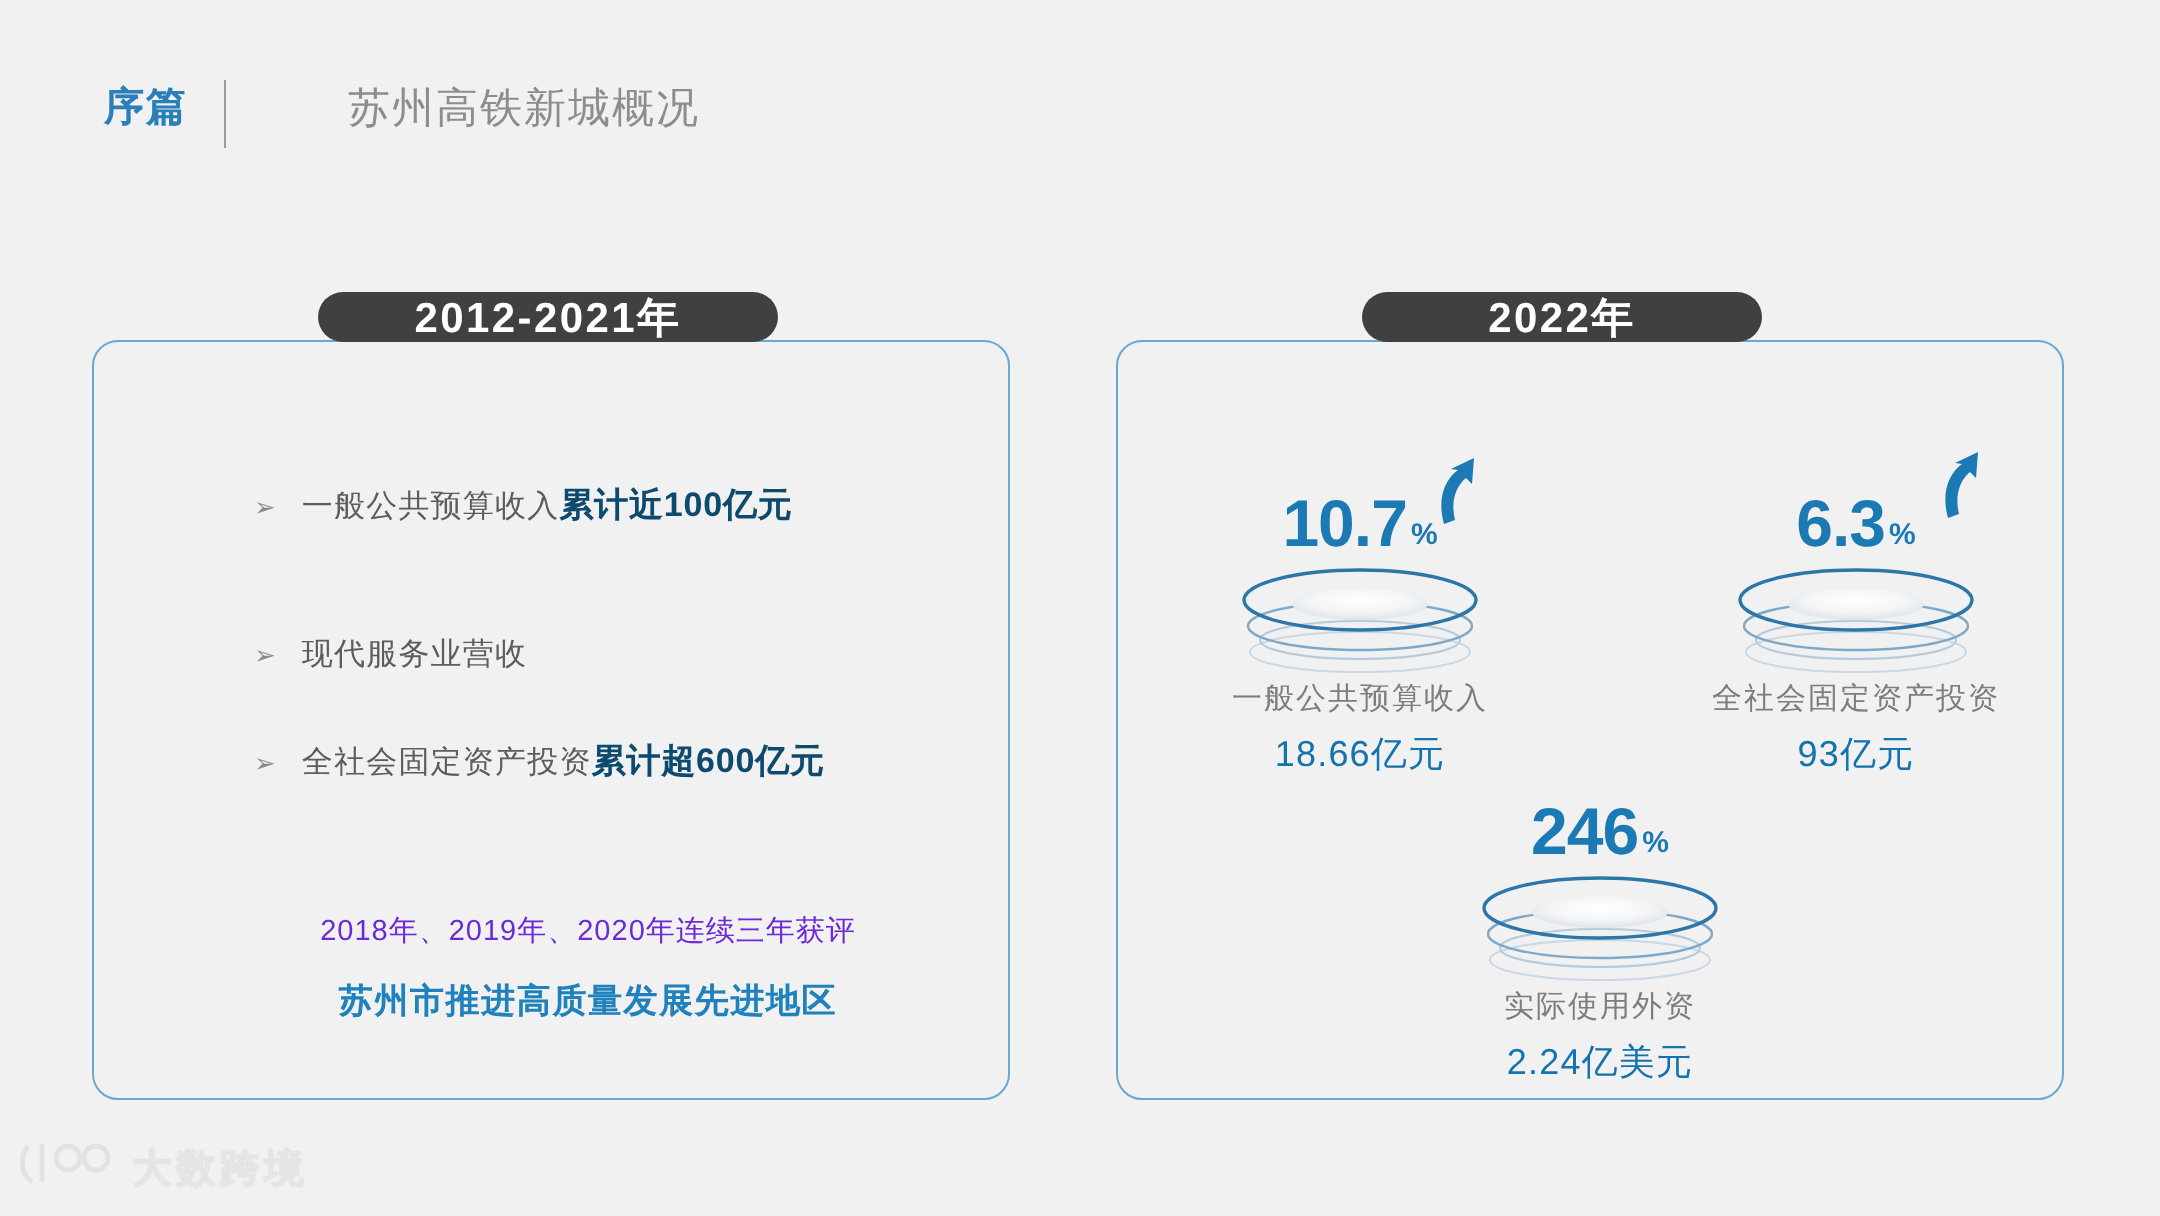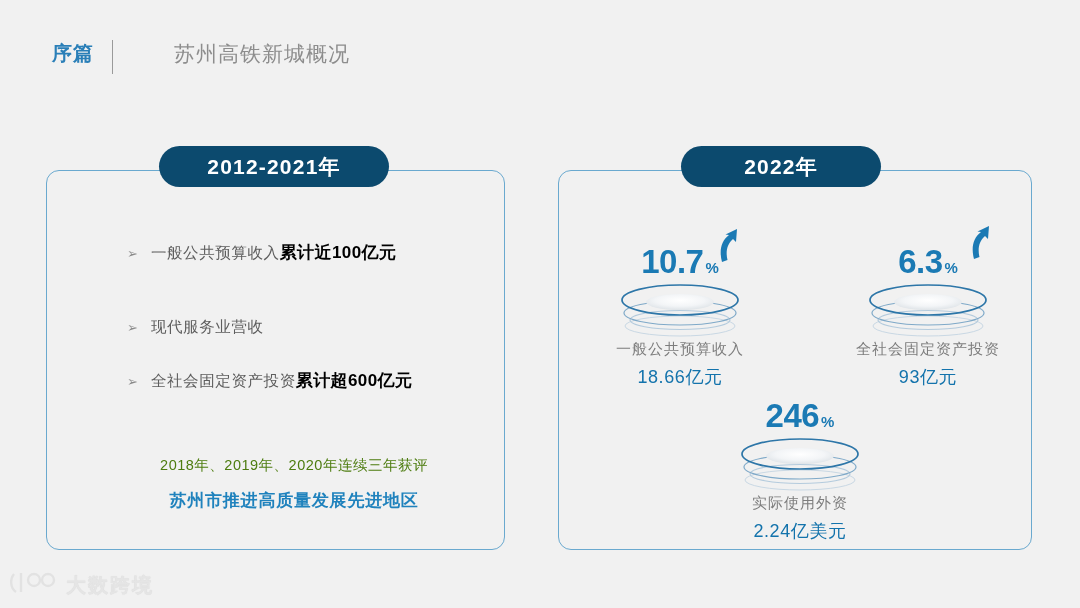--- a/index.html
+++ b/index.html
@@ -49,23 +49,23 @@
     border: 1.3px solid #6aa9cf;
     border-radius: 13px;
     background: transparent;
   }
   #card-left  { left: 46px;  top: 170px; width: 459px; height: 380px; }
   #card-right { left: 558px; top: 170px; width: 474px; height: 380px; padding-left: 28px; }
 
   .card-pill {
     position: absolute;
     top: -25px;
-    height: 41px;
+    height: 25px;
     border-radius: 21px;
-    background: #0c4a6e;
+    background: #404040;
     color: #ffffff;
     font-size: 21px;
     font-weight: bold;
     letter-spacing: 1.2px;
     display: flex;
     align-items: center;
     justify-content: center;
   }
   #pill-left  { left: 112px; width: 230px; }
   #pill-right { left: 122px; width: 200px; }
@@ -87,36 +87,36 @@
   #bullet-list .bullet-row:nth-child(1) { margin-bottom: 53px; }
   #bullet-list .bullet-row:nth-child(2) { margin-bottom: 31px; }
   .bullet-marker {
     color: #8a8a8a;
     font-size: 13px;
     margin-right: 13px;
     line-height: 1;
   }
   .bullet-text { letter-spacing: 0.6px; }
   .bullet-em {
-    color: #000000;
+    color: #0c4a6e;
     font-weight: bold;
     font-size: 17px;
     letter-spacing: 0.4px;
   }
 
   #award-block {
     position: absolute;
     left: 82px;
     top: 285px;
     width: 330px;
     text-align: center;
   }
   #award-line {
     font-size: 14.5px;
-    color: #4d7c0f;
+    color: #6d28d9;
     letter-spacing: 0.5px;
     margin-bottom: 14px;
   }
   #award-highlight {
     font-size: 17px;
     font-weight: bold;
     color: #1f82bd;
     letter-spacing: 0.8px;
   }
 

